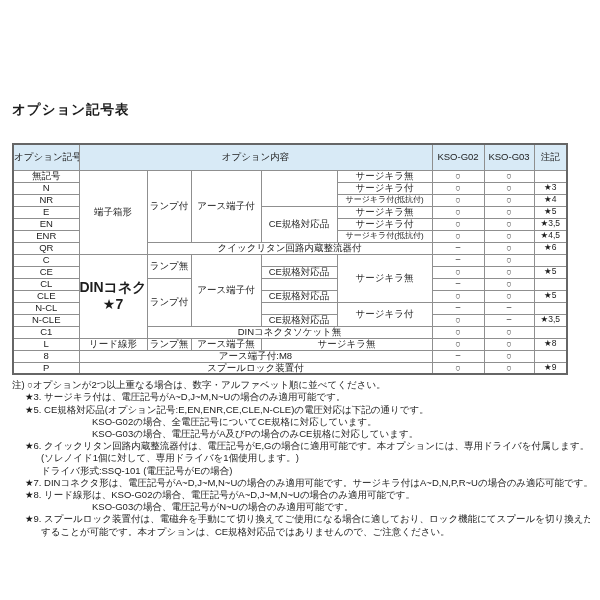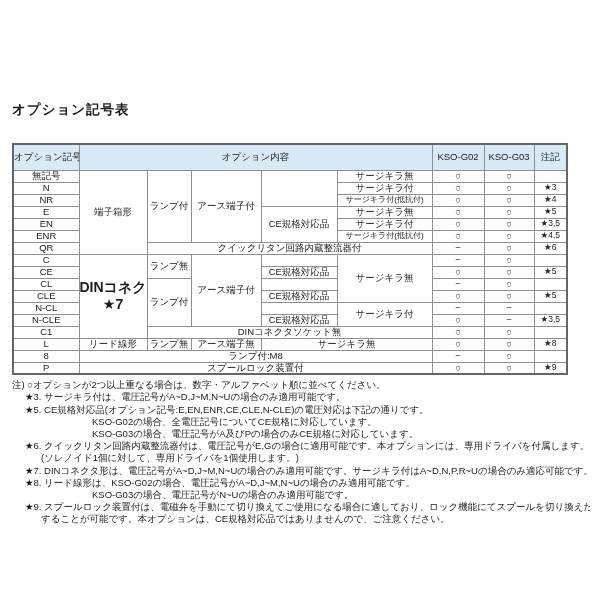--- a/index.html
+++ b/index.html
@@ -186,21 +186,21 @@
         <td>リード線形</td>
         <td>ランプ無</td>
         <td>アース端子無</td>
         <td colspan="2">サージキラ無</td>
         <td class="mark">○</td>
         <td class="mark">○</td>
         <td class="note">★8</td>
       </tr>
       <tr>
         <td>8</td>
-        <td colspan="5">ランプ付:M8</td>
+        <td colspan="5">アース端子付:M8</td>
         <td class="mark">−</td>
         <td class="mark">○</td>
         <td class="note"></td>
       </tr>
       <tr>
         <td>P</td>
         <td colspan="5">スプールロック装置付</td>
         <td class="mark">○</td>
         <td class="mark">○</td>
         <td class="note">★9</td>
@@ -209,19 +209,20 @@
   </table>
 
   <div class="notes">
     <div class="i0">注) ○オプションが2つ以上重なる場合は、数字・アルファベット順に並べてください。</div>
     <div class="i1">★3. サージキラ付は、電圧記号がA~D,J~M,N~Uの場合のみ適用可能です。</div>
     <div class="i1">★5. CE規格対応品(オプション記号:E,EN,ENR,CE,CLE,N-CLE)の電圧対応は下記の通りです。</div>
     <div class="i3">KSO-G02の場合、全電圧記号についてCE規格に対応しています。</div>
     <div class="i3">KSO-G03の場合、電圧記号がA及びPの場合のみCE規格に対応しています。</div>
     <div class="i1">★6. クイックリタン回路内蔵整流器付は、電圧記号がE,Gの場合に適用可能です。本オプションには、専用ドライバを付属します。</div>
     <div class="i2">(ソレノイド1個に対して、専用ドライバを1個使用します。)</div>
+    <div class="i2">ドライバ形式:SSQ-101 (電圧記号がEの場合)</div>
     <div class="i1">★7. DINコネクタ形は、電圧記号がA~D,J~M,N~Uの場合のみ適用可能です。サージキラ付はA~D,N,P,R~Uの場合のみ適応可能です。</div>
     <div class="i1">★8. リード線形は、KSO-G02の場合、電圧記号がA~D,J~M,N~Uの場合のみ適用可能です。</div>
     <div class="i3">KSO-G03の場合、電圧記号がN~Uの場合のみ適用可能です。</div>
     <div class="i1">★9. スプールロック装置付は、電磁弁を手動にて切り換えてご使用になる場合に適しており、ロック機能にてスプールを切り換えた状態で固定</div>
     <div class="i2">することが可能です。本オプションは、CE規格対応品ではありませんので、ご注意ください。</div>
   </div>
 </div>
 
 </body></html>

